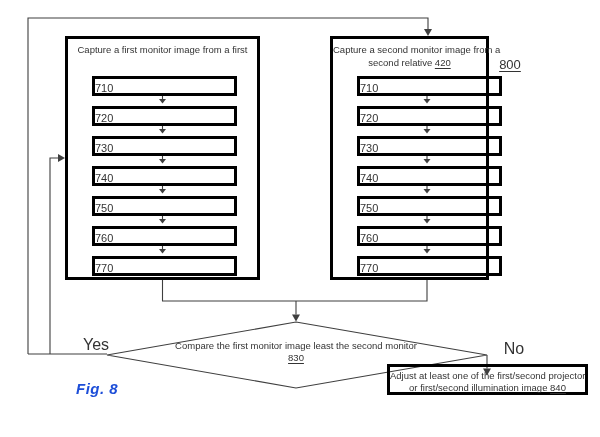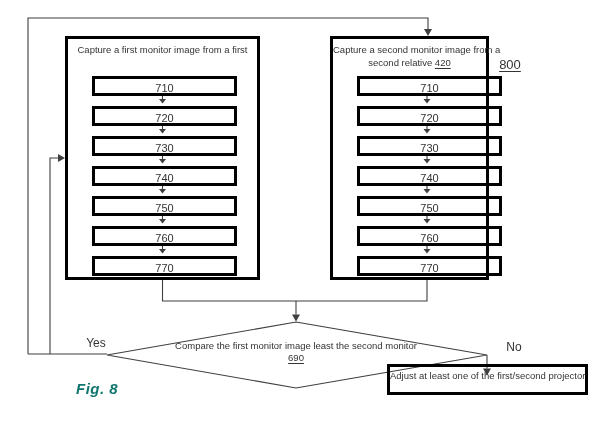--- a/index.html
+++ b/index.html
@@ -5,26 +5,26 @@
   html,body{margin:0;padding:0;background:#ffffff;}
   .stage{
     position:relative;width:600px;height:437px;background:#ffffff;
     font-family:"Liberation Sans", sans-serif;color:#333333;overflow:hidden;
   }
   .stage svg{position:absolute;left:0;top:0;}
   .abs{position:absolute;}
   .box{position:absolute;border:3px solid #000000;background:transparent;box-sizing:border-box;}
   .title{width:100%;padding-top:4px;text-align:center;font-size:9.5px;line-height:13px;color:#333333;}
   .tline{display:block;white-space:nowrap;}
-  .step{text-align:center;font-size:11px;line-height:18px;color:#333333;}
+  .step{font-size:11px;line-height:18px;color:#333333;}
   .ref{text-decoration:underline;text-underline-offset:2px;}
   .dtext{text-align:center;font-size:9.5px;line-height:11.5px;color:#333333;}
-  .branch{font-size:12px;color:#333333;text-align:center;}
+  .branch{font-size:16px;color:#333333;text-align:center;}
   .ref800{font-size:13px;text-align:center;color:#333333;}
-  .figcap{font-size:15px;font-weight:bold;font-style:italic;color:#0f766e;letter-spacing:0.5px;}
+  .figcap{font-size:15px;font-weight:bold;font-style:italic;color:#1d4ed8;letter-spacing:0.5px;}
 </style>
 </head>
 <body>
 
 <div class="stage">
 
   <svg width="600" height="437" viewBox="0 0 600 437">
     <g stroke="#3f3f3f" stroke-width="1.1" fill="none">
       <polygon points="296,322 487,355 296,388 107,355" fill="#ffffff"></polygon>
       <path d="M28 354 V18 H428 V29"></path>
@@ -80,27 +80,28 @@
     <div class="box step" style="left:24px;top:67px;width:145px;height:20px;"><span>720</span></div>
     <div class="box step" style="left:24px;top:97px;width:145px;height:20px;"><span>730</span></div>
     <div class="box step" style="left:24px;top:127px;width:145px;height:20px;"><span>740</span></div>
     <div class="box step" style="left:24px;top:157px;width:145px;height:20px;"><span>750</span></div>
     <div class="box step" style="left:24px;top:187px;width:145px;height:20px;"><span>760</span></div>
     <div class="box step" style="left:24px;top:217px;width:145px;height:20px;"><span>770</span></div>
   </div>
 
   <div class="abs dtext" style="left:146px;top:340px;width:300px;">
     <span class="tline">Compare the first monitor image least the second monitor</span>
-    <span class="tline"><span class="ref">690</span></span>
+    <span class="tline"><span class="ref">830</span></span>
   </div>
 
   <div class="abs branch" style="left:78px;top:336px;width:36px;">Yes</div>
   <div class="abs branch" style="left:492px;top:340px;width:28px;margin-left:8px;">No</div>
 
   <div class="box" style="left:387px;top:364px;width:201px;height:31px;">
     <div class="dtext" style="padding-top:3px;">
       <span class="tline">Adjust at least one of the first/second projector</span>
+      <span class="tline"><span>or first/second illumination image</span> <span class="ref">840</span></span>
     </div>
   </div>
 
   <div class="abs figcap" style="left:76px;top:380px;">Fig. 8</div>
 
 </div>
 
 </body></html>

